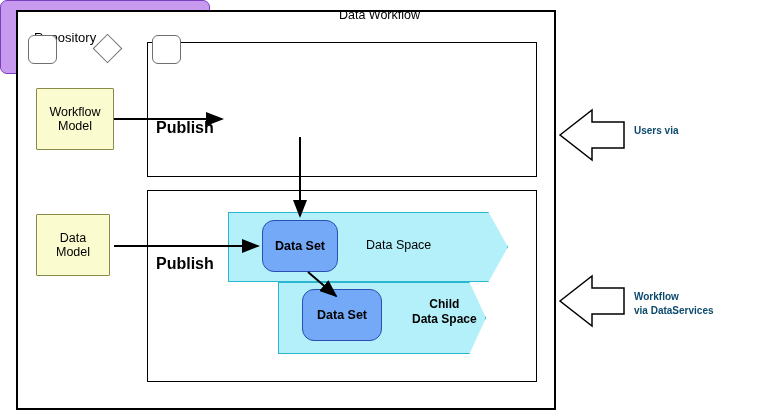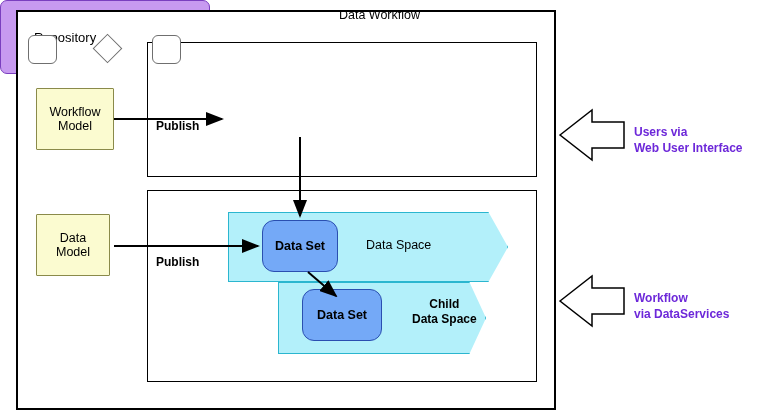--- a/index.html
+++ b/index.html
@@ -188,33 +188,33 @@
   #data-set-box-2 {
     left: 302px;
     top: 289px;
     width: 80px;
     height: 52px;
   }
 
   
   .publish-label {
     position: absolute;
-    font-size: 12px;
+    font-size: 16px;
     font-weight: bold;
     color: #000;
   }
   #publish-label-1 { left: 156px; top: 119px; }
   #publish-label-2 { left: 156px; top: 255px; }
 
   
   .callout-label {
     position: absolute;
-    font-size: 12px;
+    font-size: 10px;
     font-weight: bold;
-    color: #6d28d9;
+    color: #0c4a6e;
     line-height: 1.35;
   }
   #users-callout-label { left: 634px; top: 124px; }
   #systems-callout-label { left: 634px; top: 290px; }
 
   svg.overlay {
     position: absolute;
     left: 0; top: 0;
     width: 759px;
     height: 420px;
@@ -282,21 +282,20 @@
 
     <line x1="308" y1="272" x2="336" y2="296" stroke="#000" stroke-width="2" marker-end="url(#arrowhead)"></line>
 
     <polygon points="560,135 592,110 592,122 624,122 624,148 592,148 592,160" fill="#ffffff" stroke="#000" stroke-width="1.5"></polygon>
 
     <polygon points="560,301 592,276 592,288 624,288 624,314 592,314 592,326" fill="#ffffff" stroke="#000" stroke-width="1.5"></polygon>
   </svg>
 
   <div class="callout-label" id="users-callout-label">
     <div>Users via</div>
-    <div>Web User Interface</div>
   </div>
 
   <div class="callout-label" id="systems-callout-label">
     <div>Workflow</div>
     <div>via DataServices</div>
   </div>
 
 </div>
 
 </body></html>

